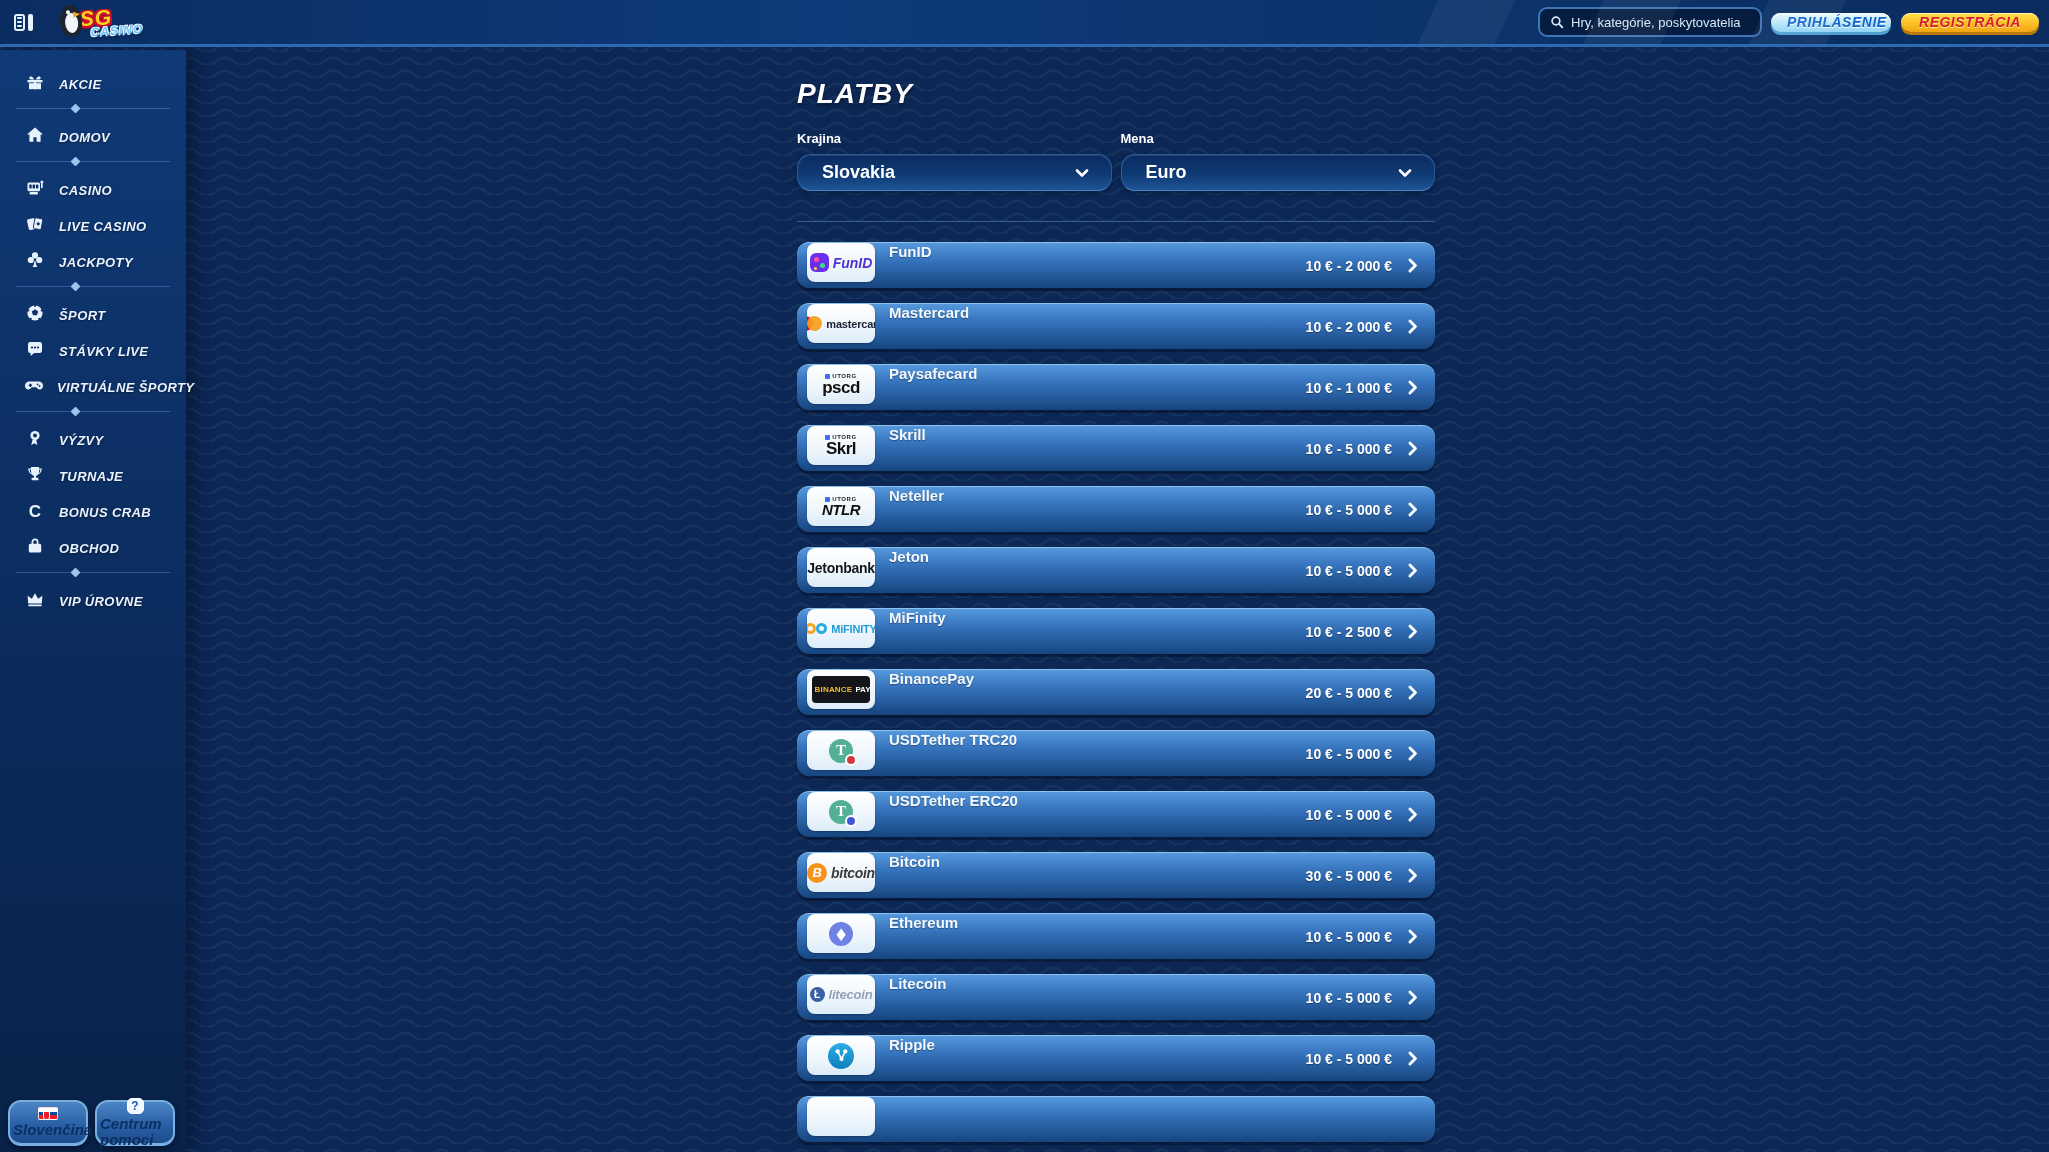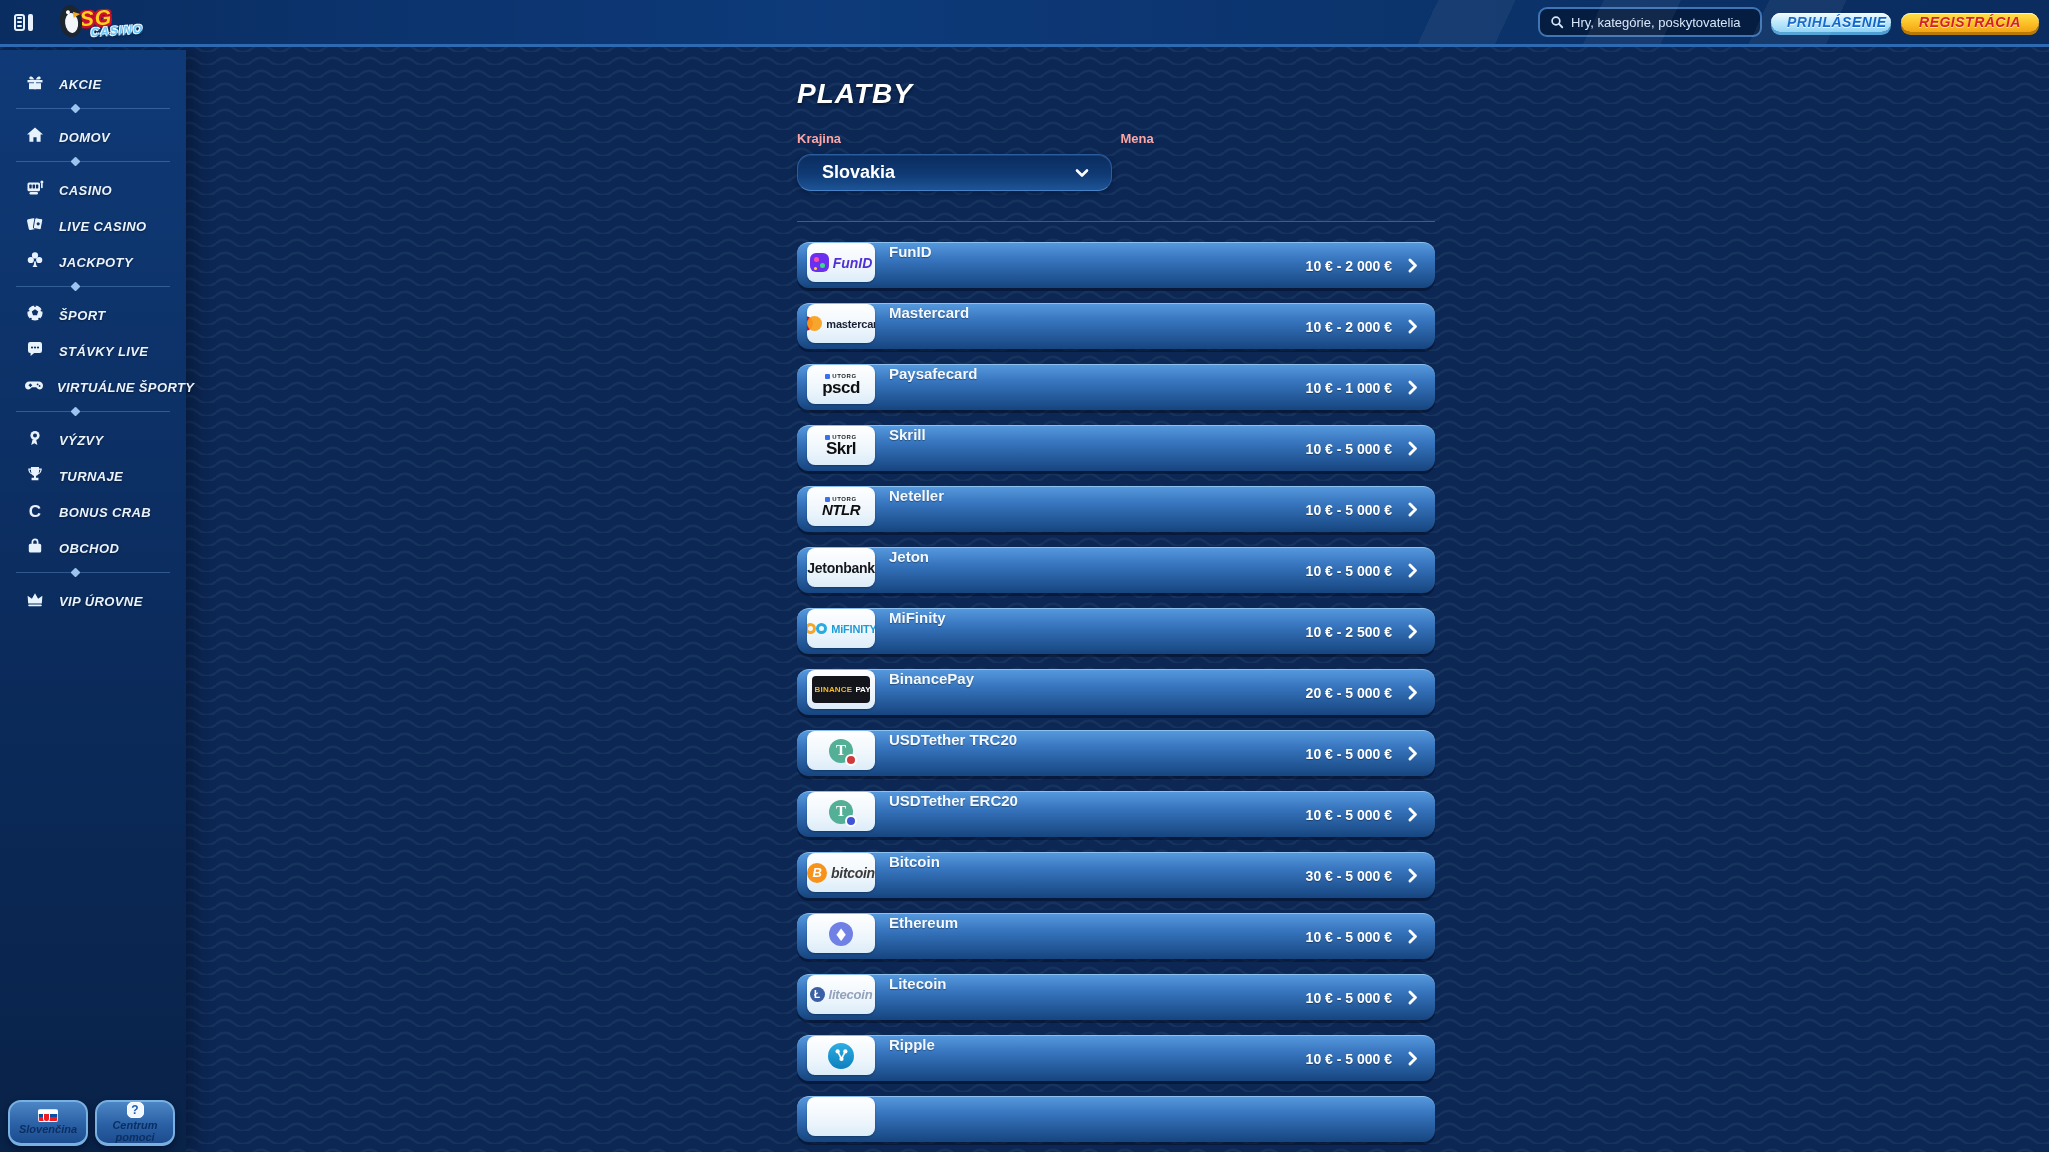--- a/index.html
+++ b/index.html
@@ -92,41 +92,41 @@
   }
   .foot { position:absolute; left:8px; bottom:6px; display:flex; gap:7px; }
   .foot-btn {
     min-width:80px; height:46px; border-radius:13px; cursor:pointer;
     background:linear-gradient(180deg,#4c86c6 0%,#2a60a5 55%,#1c4c8e 100%);
     border:2px solid #79b0e2; border-bottom-width:3px;
     display:flex; flex-direction:column; align-items:center; justify-content:center; gap:2px;
     box-shadow:0 3px 6px rgba(2,10,28,.5);
   }
   .foot-label {
-    font-size:11px; font-weight:800; font-style:italic; color:#0b2f63; line-height:1.05; text-align:center;
+    font-size:15px; font-weight:800; font-style:italic; color:#0b2f63; line-height:1.05; 
     max-width:70px;
   }
   .flag { width:20px; height:13px; border-radius:2px; border:1px solid rgba(255,255,255,.8); position:relative;
     background:linear-gradient(180deg,#ffffff 0 33%,#0b4ea2 33% 66%,#ee1c25 66% 100%); }
   .flag::after { content:""; position:absolute; left:4px; top:3px; width:5px; height:7px;
     background:#ee1c25; border:1px solid #fff; border-radius:0 0 3px 3px; }
   .help-ic { width:17px; height:17px; border-radius:5px; background:#f2f8ff; border:1px solid #fff;
     display:flex; align-items:center; justify-content:center;
     font-size:12px; font-weight:900; color:#1c5fae; }
 
   
   .main { position:absolute; left:186px; top:50px; right:0; bottom:0; z-index:2; }
   .content { width:638px; margin-left:611px; padding-top:28px; position:relative; }
   .page-title {
     font-size:28px; font-weight:900; font-style:italic; letter-spacing:1px; color:#fff;
     text-shadow:0 2px 3px rgba(0,0,0,.45); margin-bottom:21px;
   }
   .selects { display:flex; gap:9px; }
   .sel-group { width:315px; }
-  .sel-label { font-size:13px; font-weight:700; color:#fca5a5; margin-bottom:8px; }
+  .sel-label { font-size:13px; font-weight:700; color:#ffffff; margin-bottom:8px; }
   .select {
     height:37px; border-radius:14px; display:flex; align-items:center; justify-content:space-between;
     padding:0 22px 0 24px; cursor:pointer;
     background:linear-gradient(180deg,#0a2c60 0%,#0f3a74 55%,#1d5496 100%);
     border:1px solid #2a5da0; border-bottom-color:#4583c6;
     box-shadow:inset 0 1px 0 rgba(255,255,255,.10), 0 2px 5px rgba(3,14,36,.4);
   }
   .select .val { font-size:18px; font-weight:700; color:#fff; }
   .divider { height:1px; background:rgba(96,150,210,.5); margin-top:30px; }
   .tabs { display:flex; gap:10px; margin-top:13px; }
@@ -428,20 +428,26 @@
         <div class="sel-label">Krajina</div>
         <div class="select">
           <span class="val">Slovakia</span>
           <svg width="14" height="10" viewBox="0 0 14 10">
               <polyline points="2 2.5 7 7.5 12 2.5" fill="none" stroke="#fff" stroke-width="2.6" stroke-linecap="round" stroke-linejoin="round"></polyline>
             </svg>
         </div>
       </div>
       <div class="sel-group">
         <div class="sel-label">Mena</div>
+        <div class="select">
+          <span class="val">Euro</span>
+          <svg width="14" height="10" viewBox="0 0 14 10">
+              <polyline points="2 2.5 7 7.5 12 2.5" fill="none" stroke="#fff" stroke-width="2.6" stroke-linecap="round" stroke-linejoin="round"></polyline>
+            </svg>
+        </div>
       </div>
     </div>
 
     <div class="divider"></div>
 
 
     <div class="pay-list">
 
       <div class="pay-row">
         <div class="logo-box">

